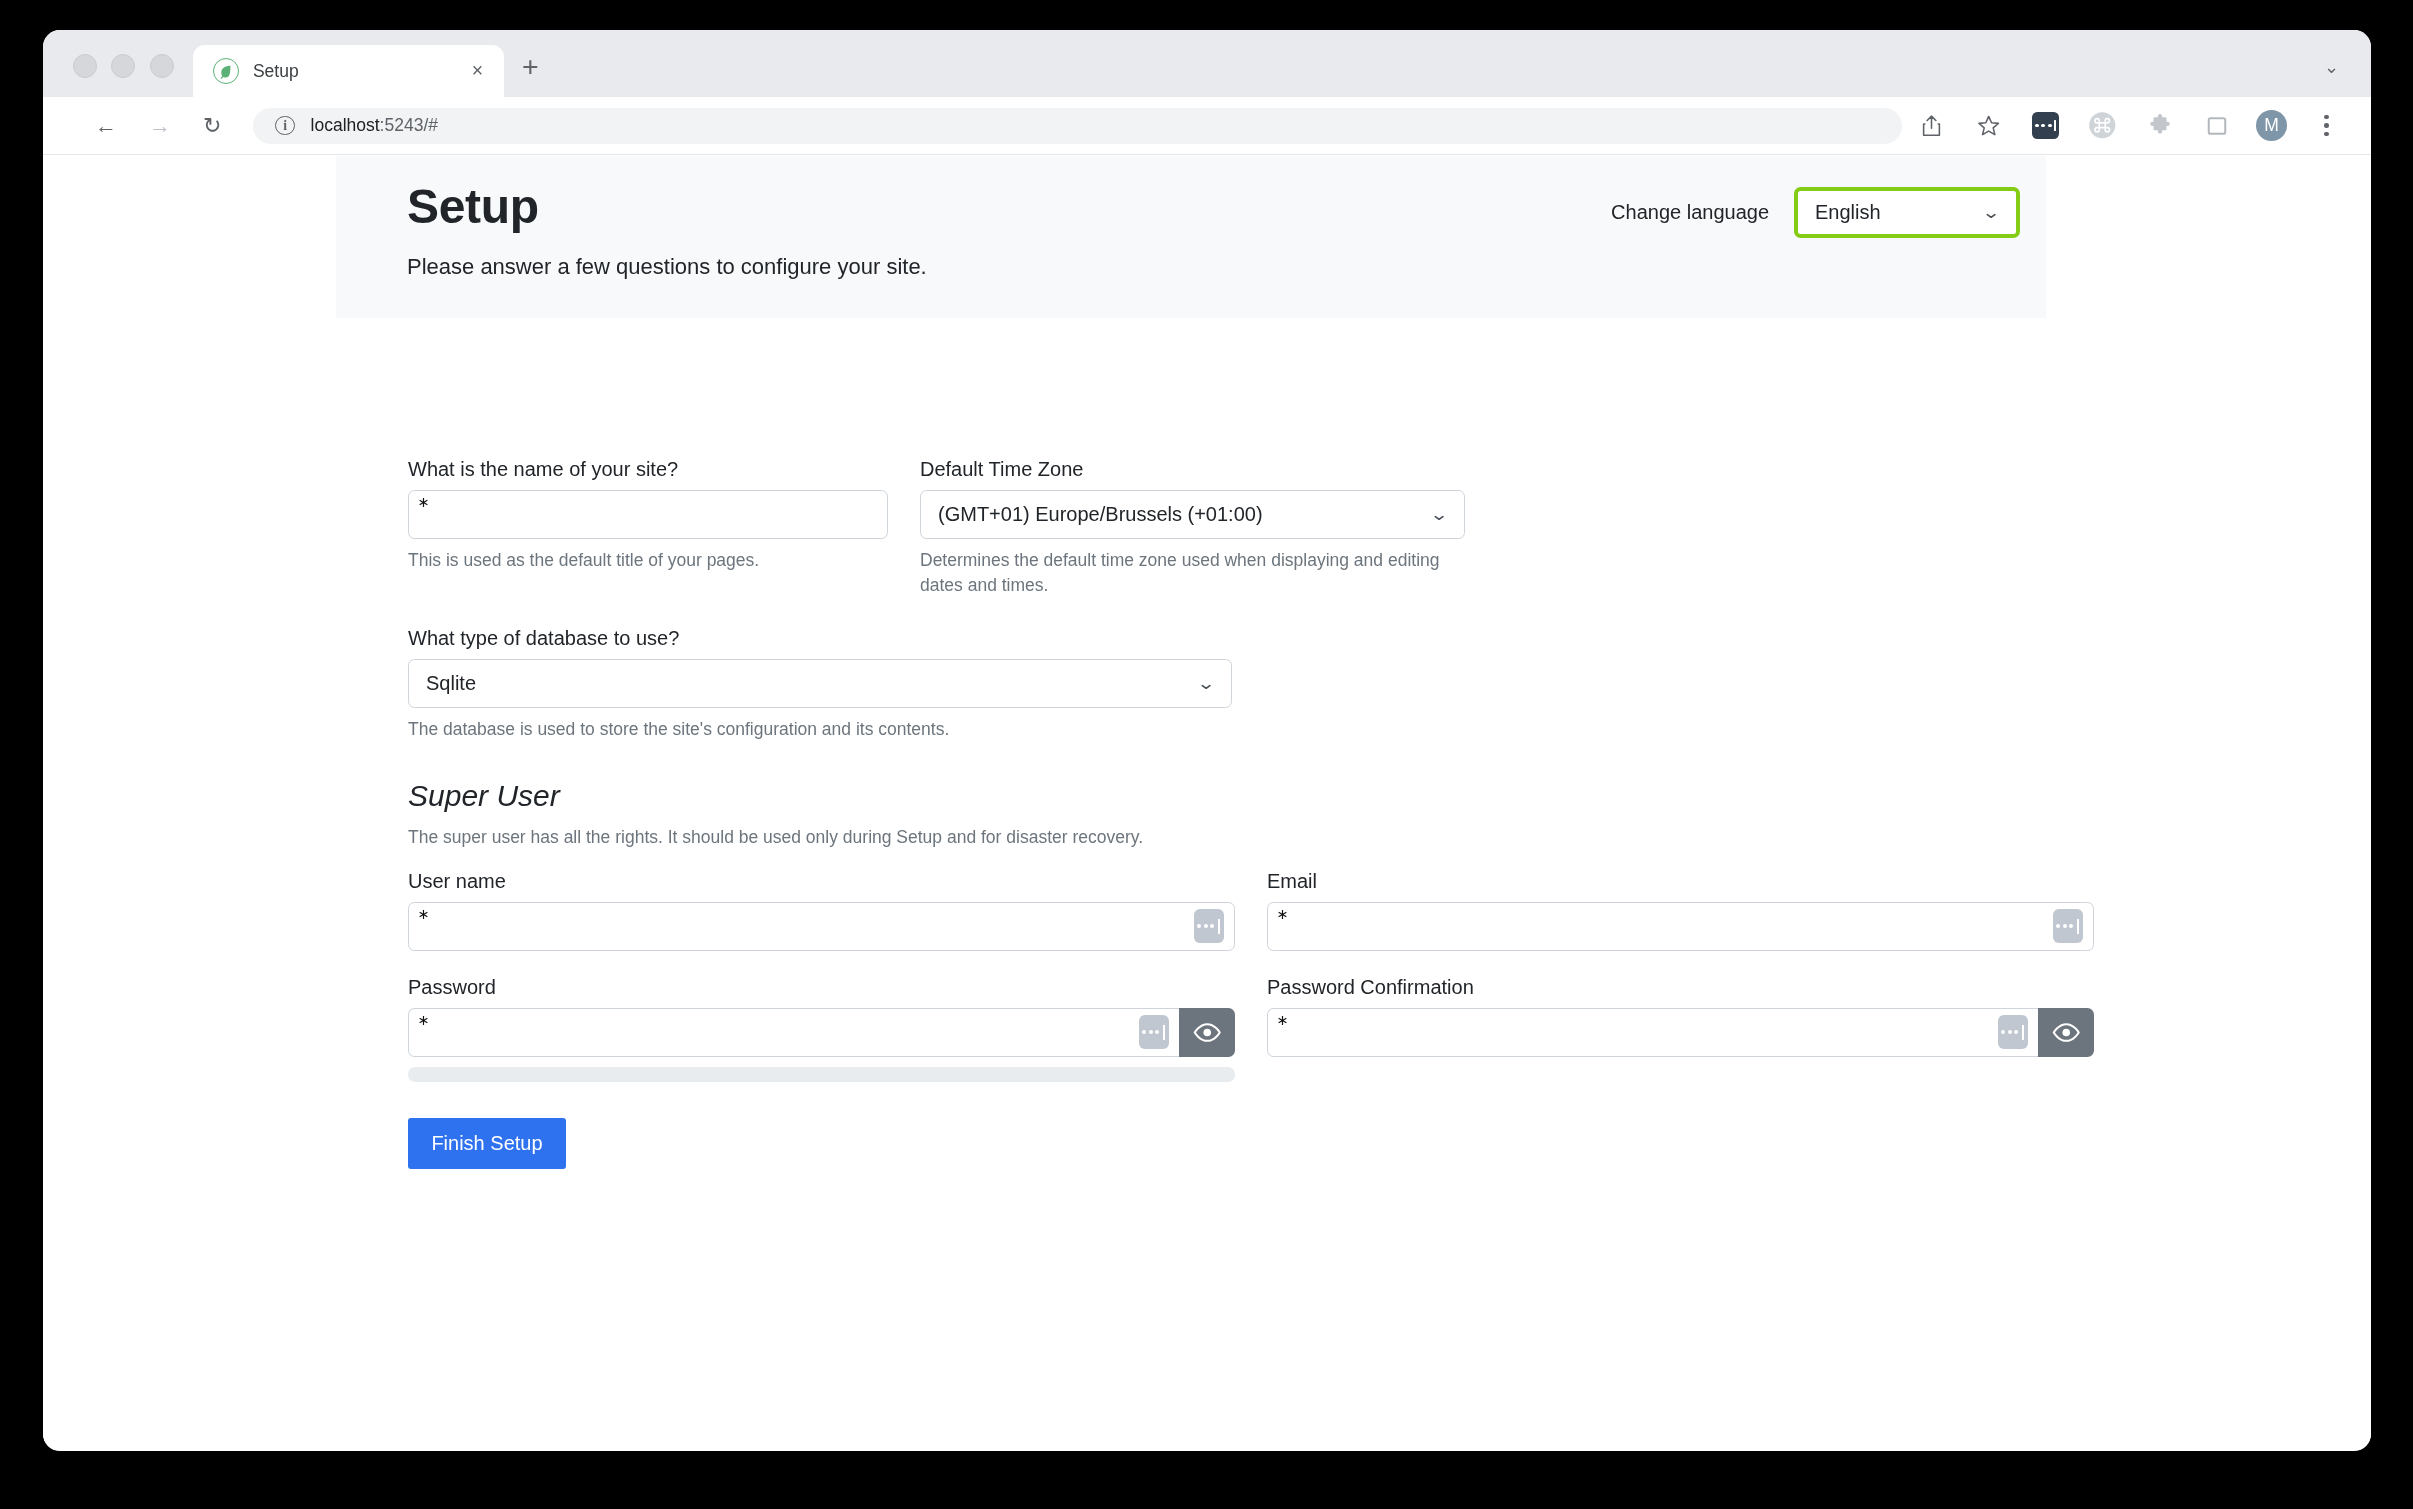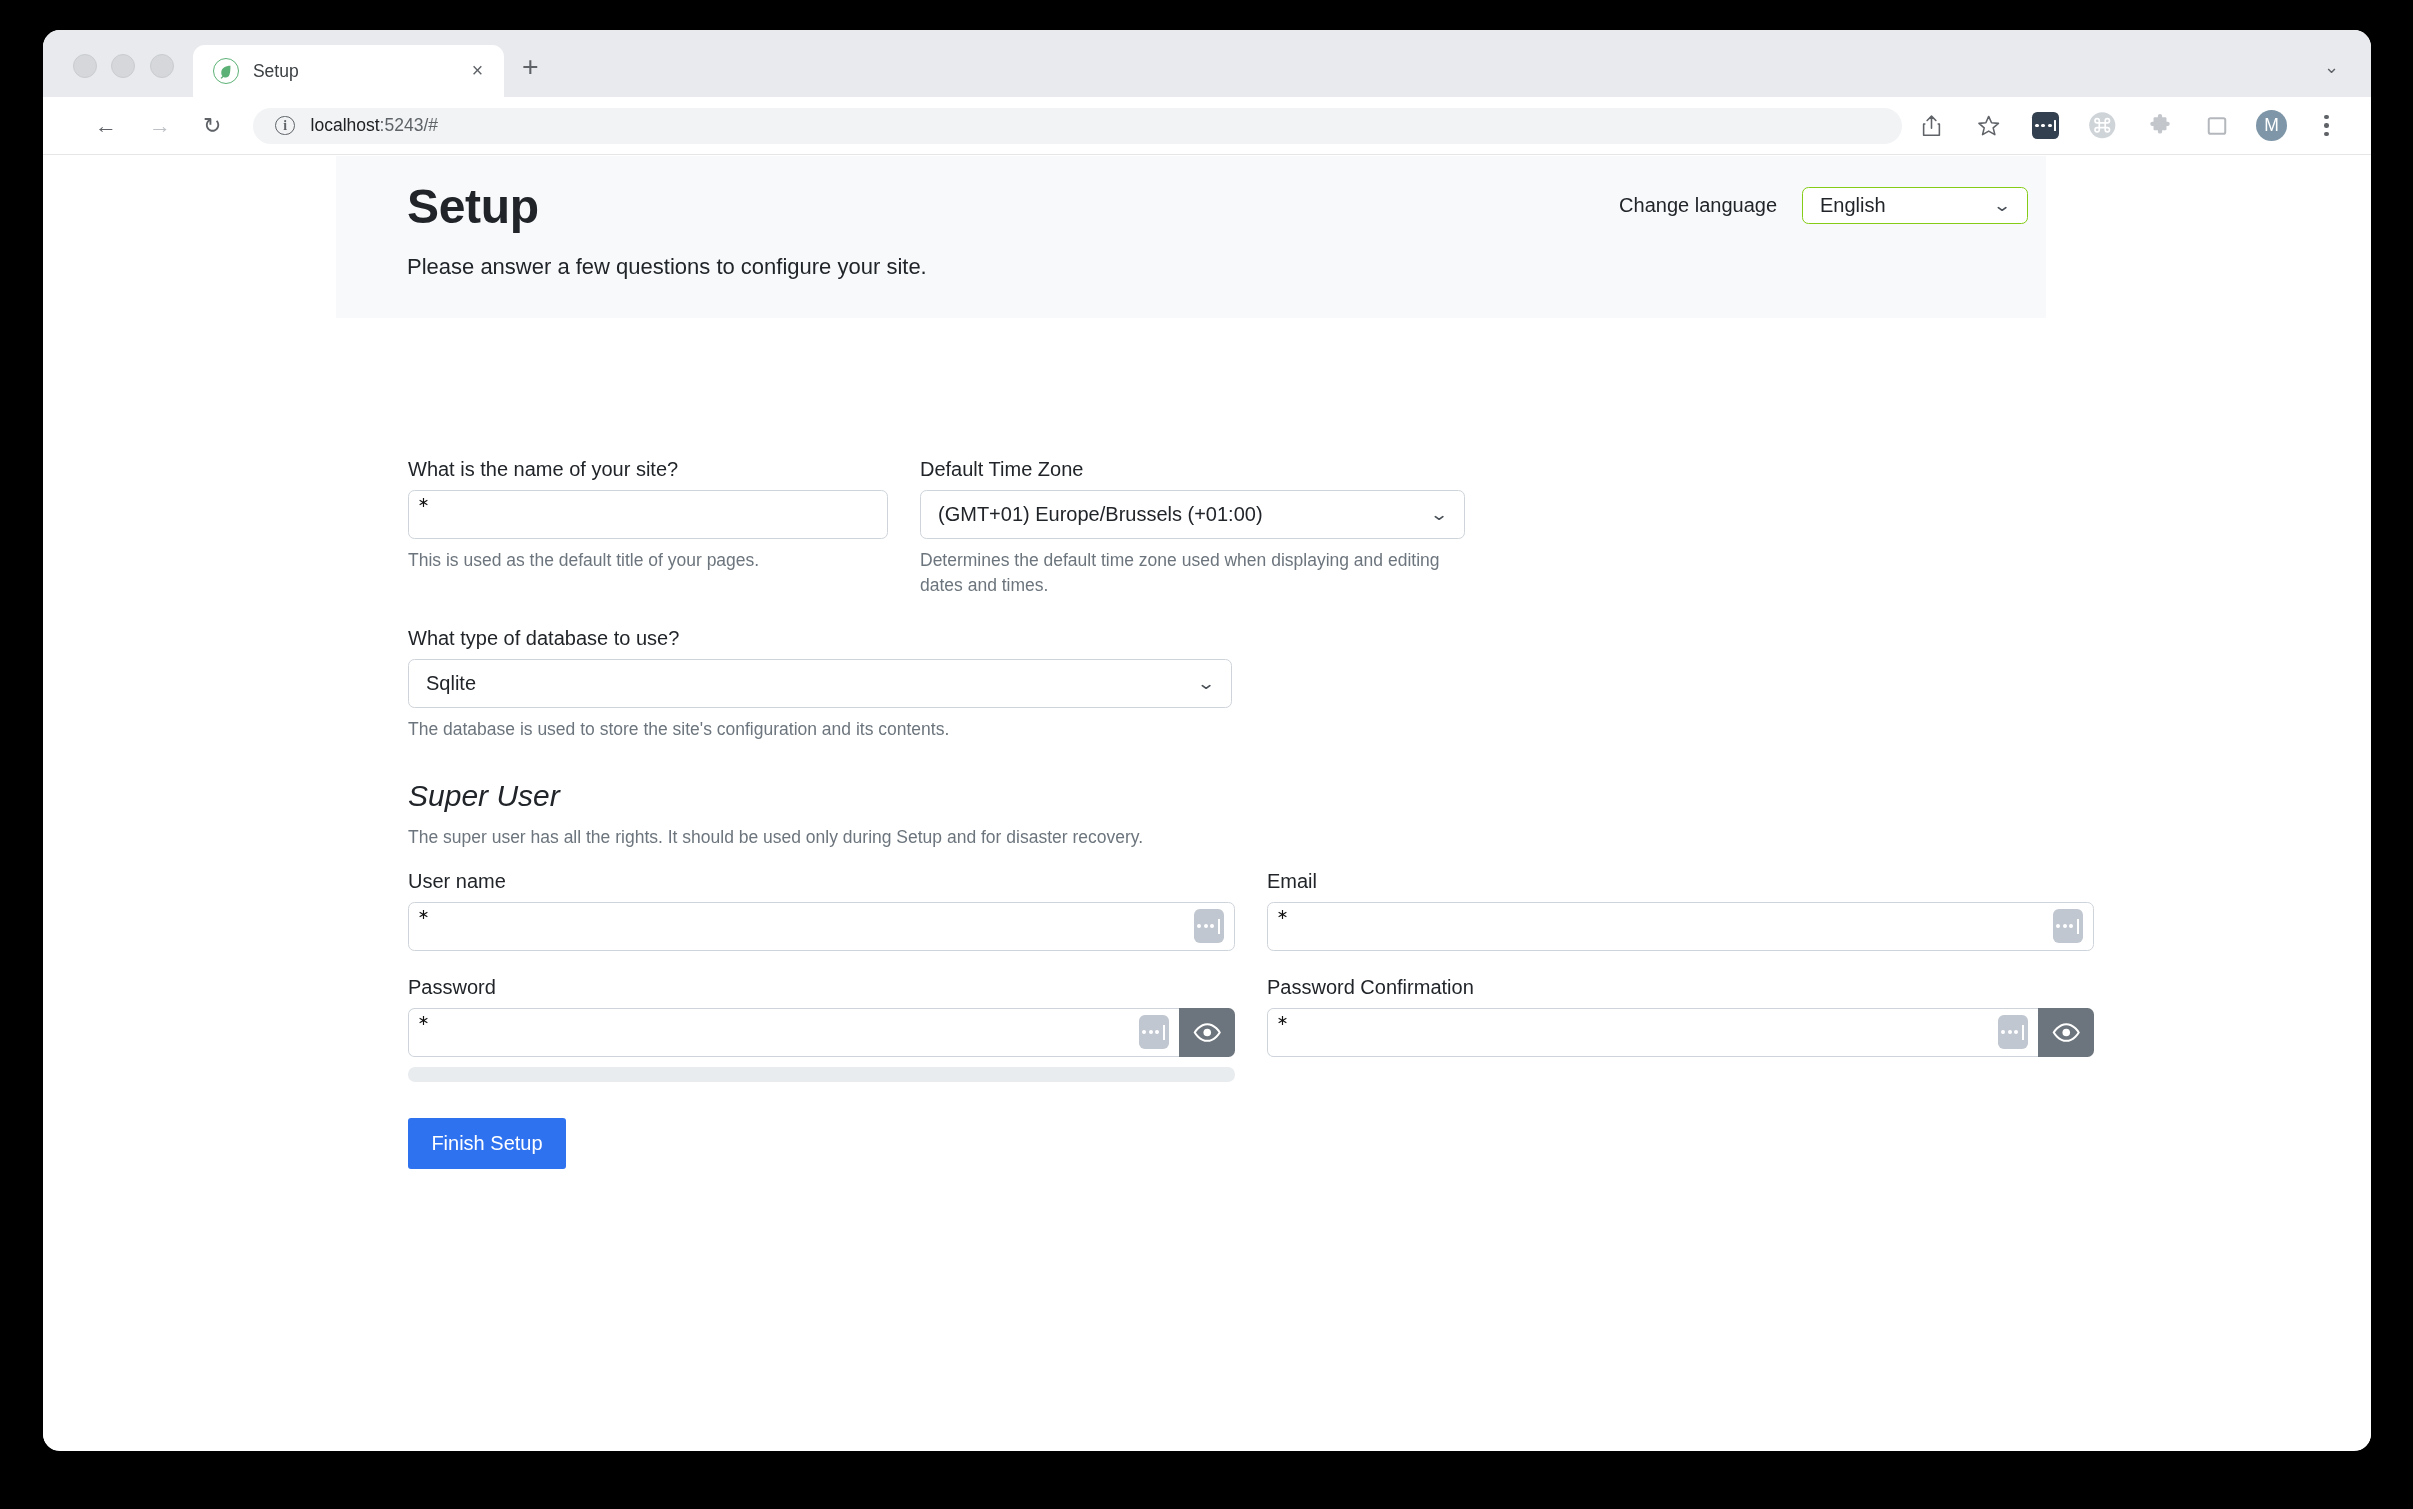--- a/index.html
+++ b/index.html
@@ -204,33 +204,33 @@
     letter-spacing: -0.3px;
     line-height: 1.1;
   }
   .page-sub {
     margin: 19.5px 0 0 0;
     font-size: 22px;
     color: #212529;
   }
   .lang-wrap {
     position: absolute;
-    right: 18px; top: 31px;
+    right: 26px; top: 31px;
     display: flex;
     align-items: center;
     gap: 25px;
   }
   .lang-label {
     font-size: 20px;
     color: #212529;
   }
   .lang-select {
-    width: 226px; height: 37px;
+    width: 226px; height: 51px;
     background: #fff;
-    border: 1px solid #84cc16;
+    border: 4px solid #84cc16;
     border-radius: 6.5px;
     display: flex;
     align-items: center;
     justify-content: space-between;
     padding: 0 18px 0 17px;
     box-sizing: border-box;
     font-size: 20px;
     color: #212529;
   }
   .chev {

